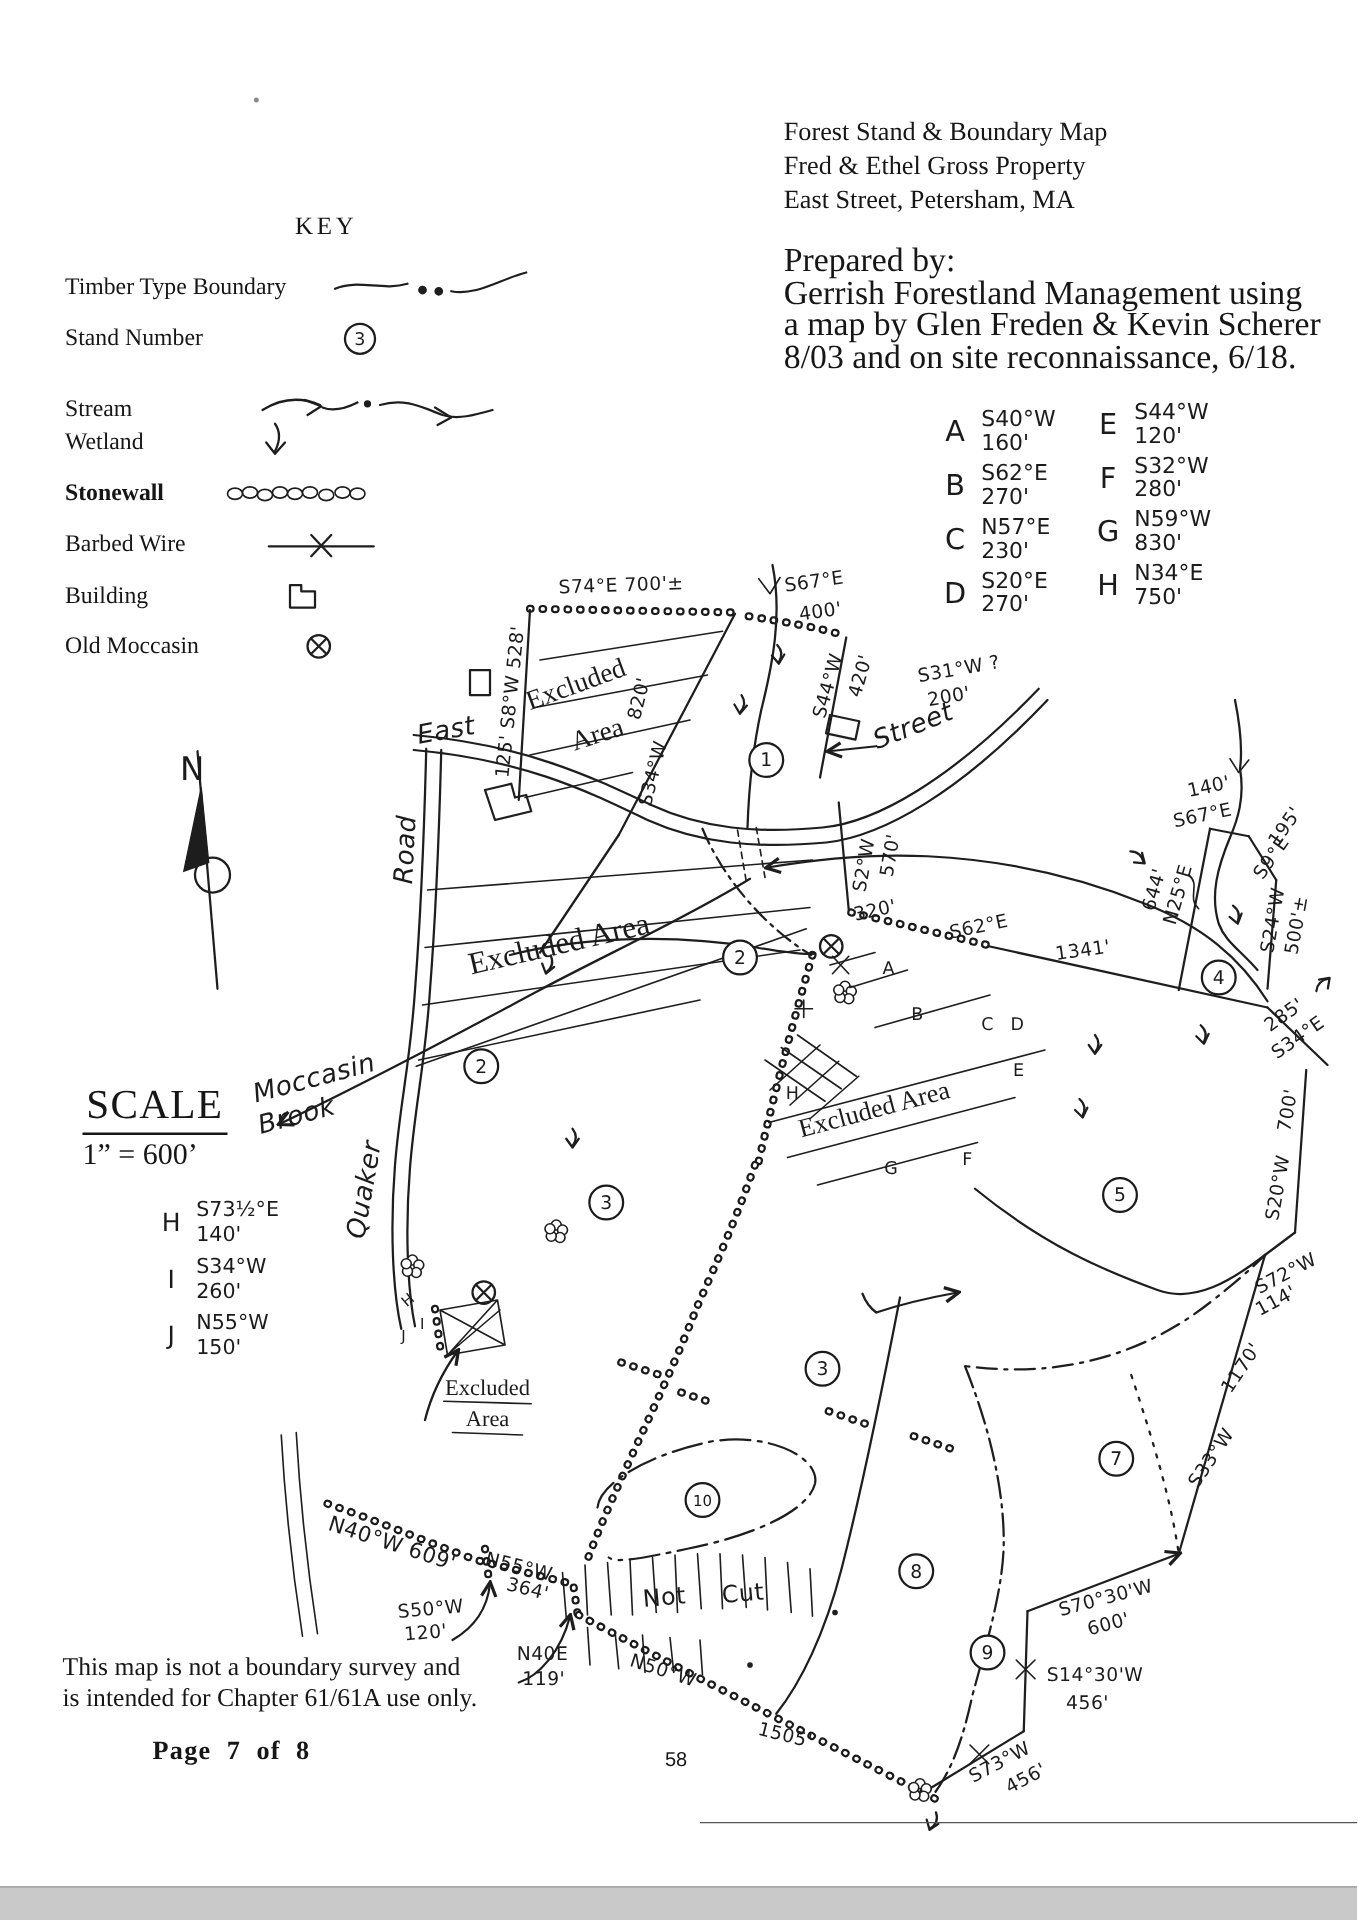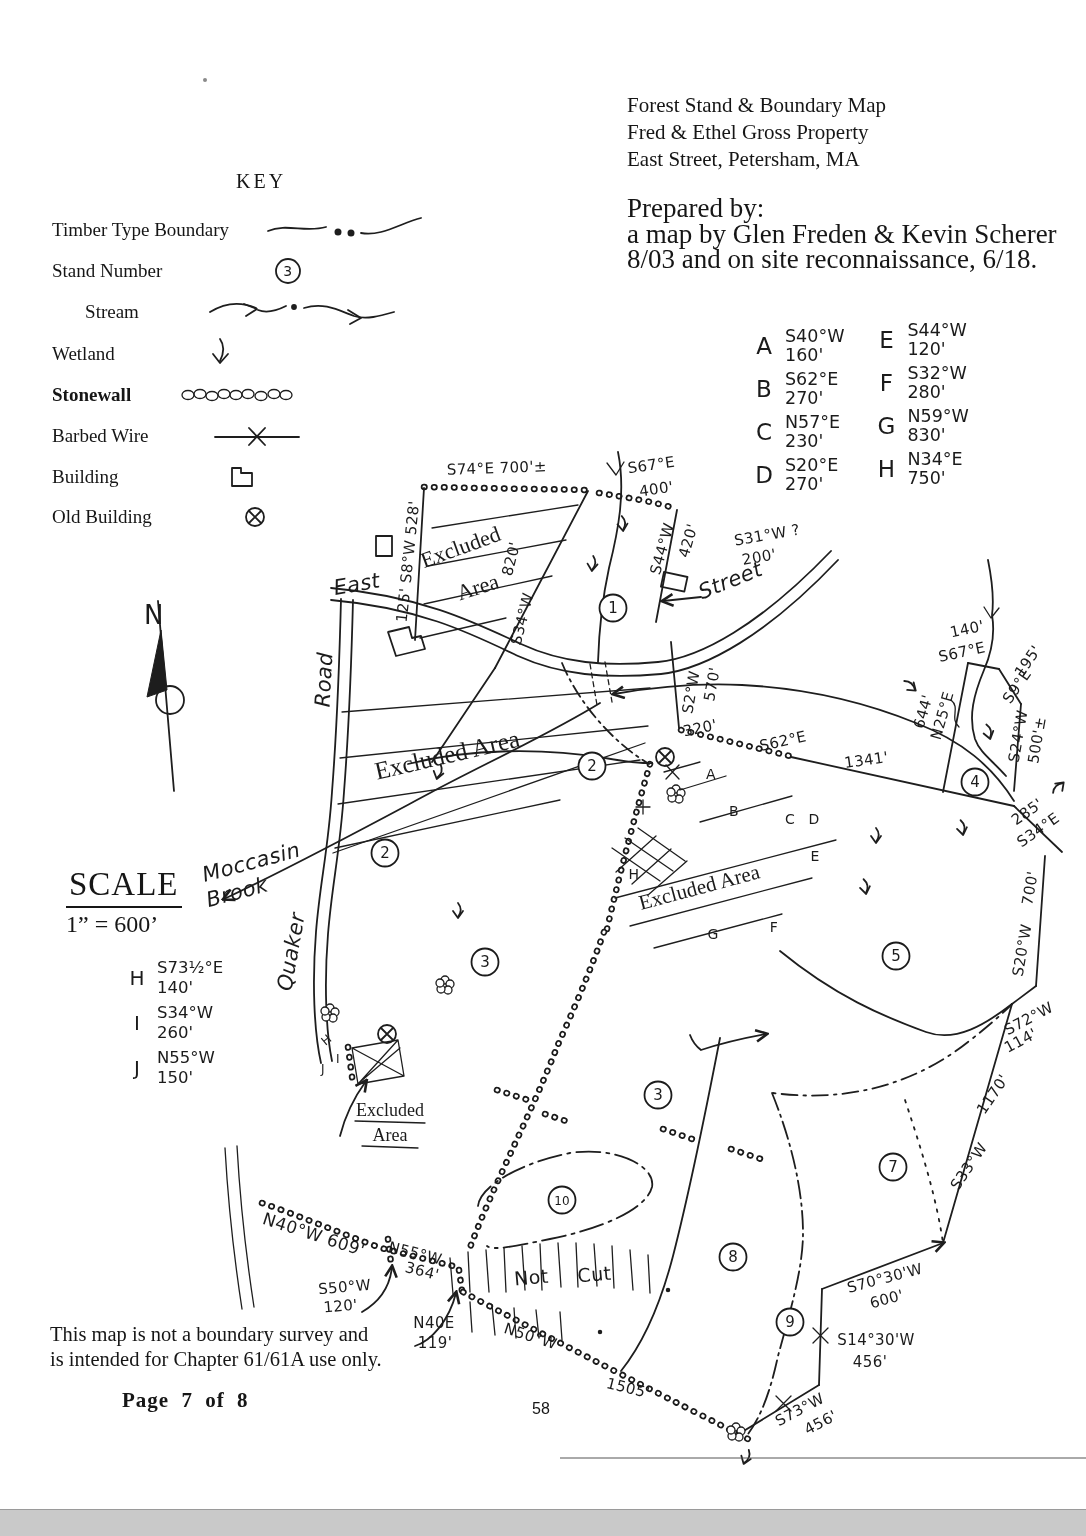--- a/index.html
+++ b/index.html
@@ -334,20 +334,21 @@
       </g>
   </svg>
 
   <div class="abs title-block" style="left:627px;top:92px;">
     <div>Forest Stand &amp; Boundary Map</div>
     <div>Fred &amp; Ethel Gross Property</div>
     <div>East Street, Petersham, MA</div>
   </div>
   <div class="abs prep-block" style="left:627px;top:196px;">
     <div>Prepared by:</div>
+    <div>Gerrish Forestland Management using</div>
     <div>a map by Glen Freden &amp; Kevin Scherer</div>
     <div>8/03 and on site reconnaissance, 6/18.</div>
   </div>
 
   <div class="abs key-title" style="left:236px;top:170px;">KEY</div>
 
   <div class="key-row" style="top:216px;">
     <span class="klabel">Timber Type Boundary</span>
     <svg width="160" height="30">
       <g class="ink">
@@ -358,21 +359,21 @@
         </g>
     </svg>
   </div>
   <div class="key-row" style="top:257px;">
     <span class="klabel">Stand Number</span>
     <svg width="60" height="30">
       <circle class="ink" cx="22" cy="15" r="12"></circle>
       <text class="lbl hand" x="22" y="20" font-size="14" text-anchor="middle">3</text>
     </svg>
   </div>
-  <div class="key-row" style="top:298px;left:52px;text-align:center;">
+  <div class="key-row" style="top:314px;left:52px;">
     <span class="klabel" style="width:120px;">Stream</span>
     <svg width="220" height="36">
       <g class="ink">
           <path d="M2,18 C18,8 34,8 48,14"></path>
           <path d="M36,10 L49,15 L38,22"></path>
           <path d="M50,16 C60,20 70,16 78,12"></path>
           <circle cx="86" cy="13" r="2" fill="#1e1e1e"></circle>
           <path d="M96,14 C116,8 130,16 146,22 C158,26 172,22 186,18"></path>
           <path d="M140,16 L153,24 L142,30"></path>
         </g>
@@ -412,21 +413,21 @@
         </g>
     </svg>
   </div>
   <div class="key-row" style="top:463px;">
     <span class="klabel" style="width:138px;">Building</span>
     <svg width="40" height="30">
       <path class="ink" d="M6,24 V6 H15 V11 H26 V24 Z"></path>
     </svg>
   </div>
   <div class="key-row" style="top:503px;">
-    <span class="klabel" style="width:152px;">Old Building</span>
+    <span class="klabel" style="width:152px;">Old Moccasin</span>
     <svg width="34" height="30">
       <g class="ink">
           <circle cx="15" cy="15" r="9"></circle>
           <path d="M9,9 L21,21 M21,9 L9,21"></path>
         </g>
     </svg>
   </div>
 
   <div class="btable" style="left:752px;top:327px;">
     <div class="bcol" id="bear-left">

